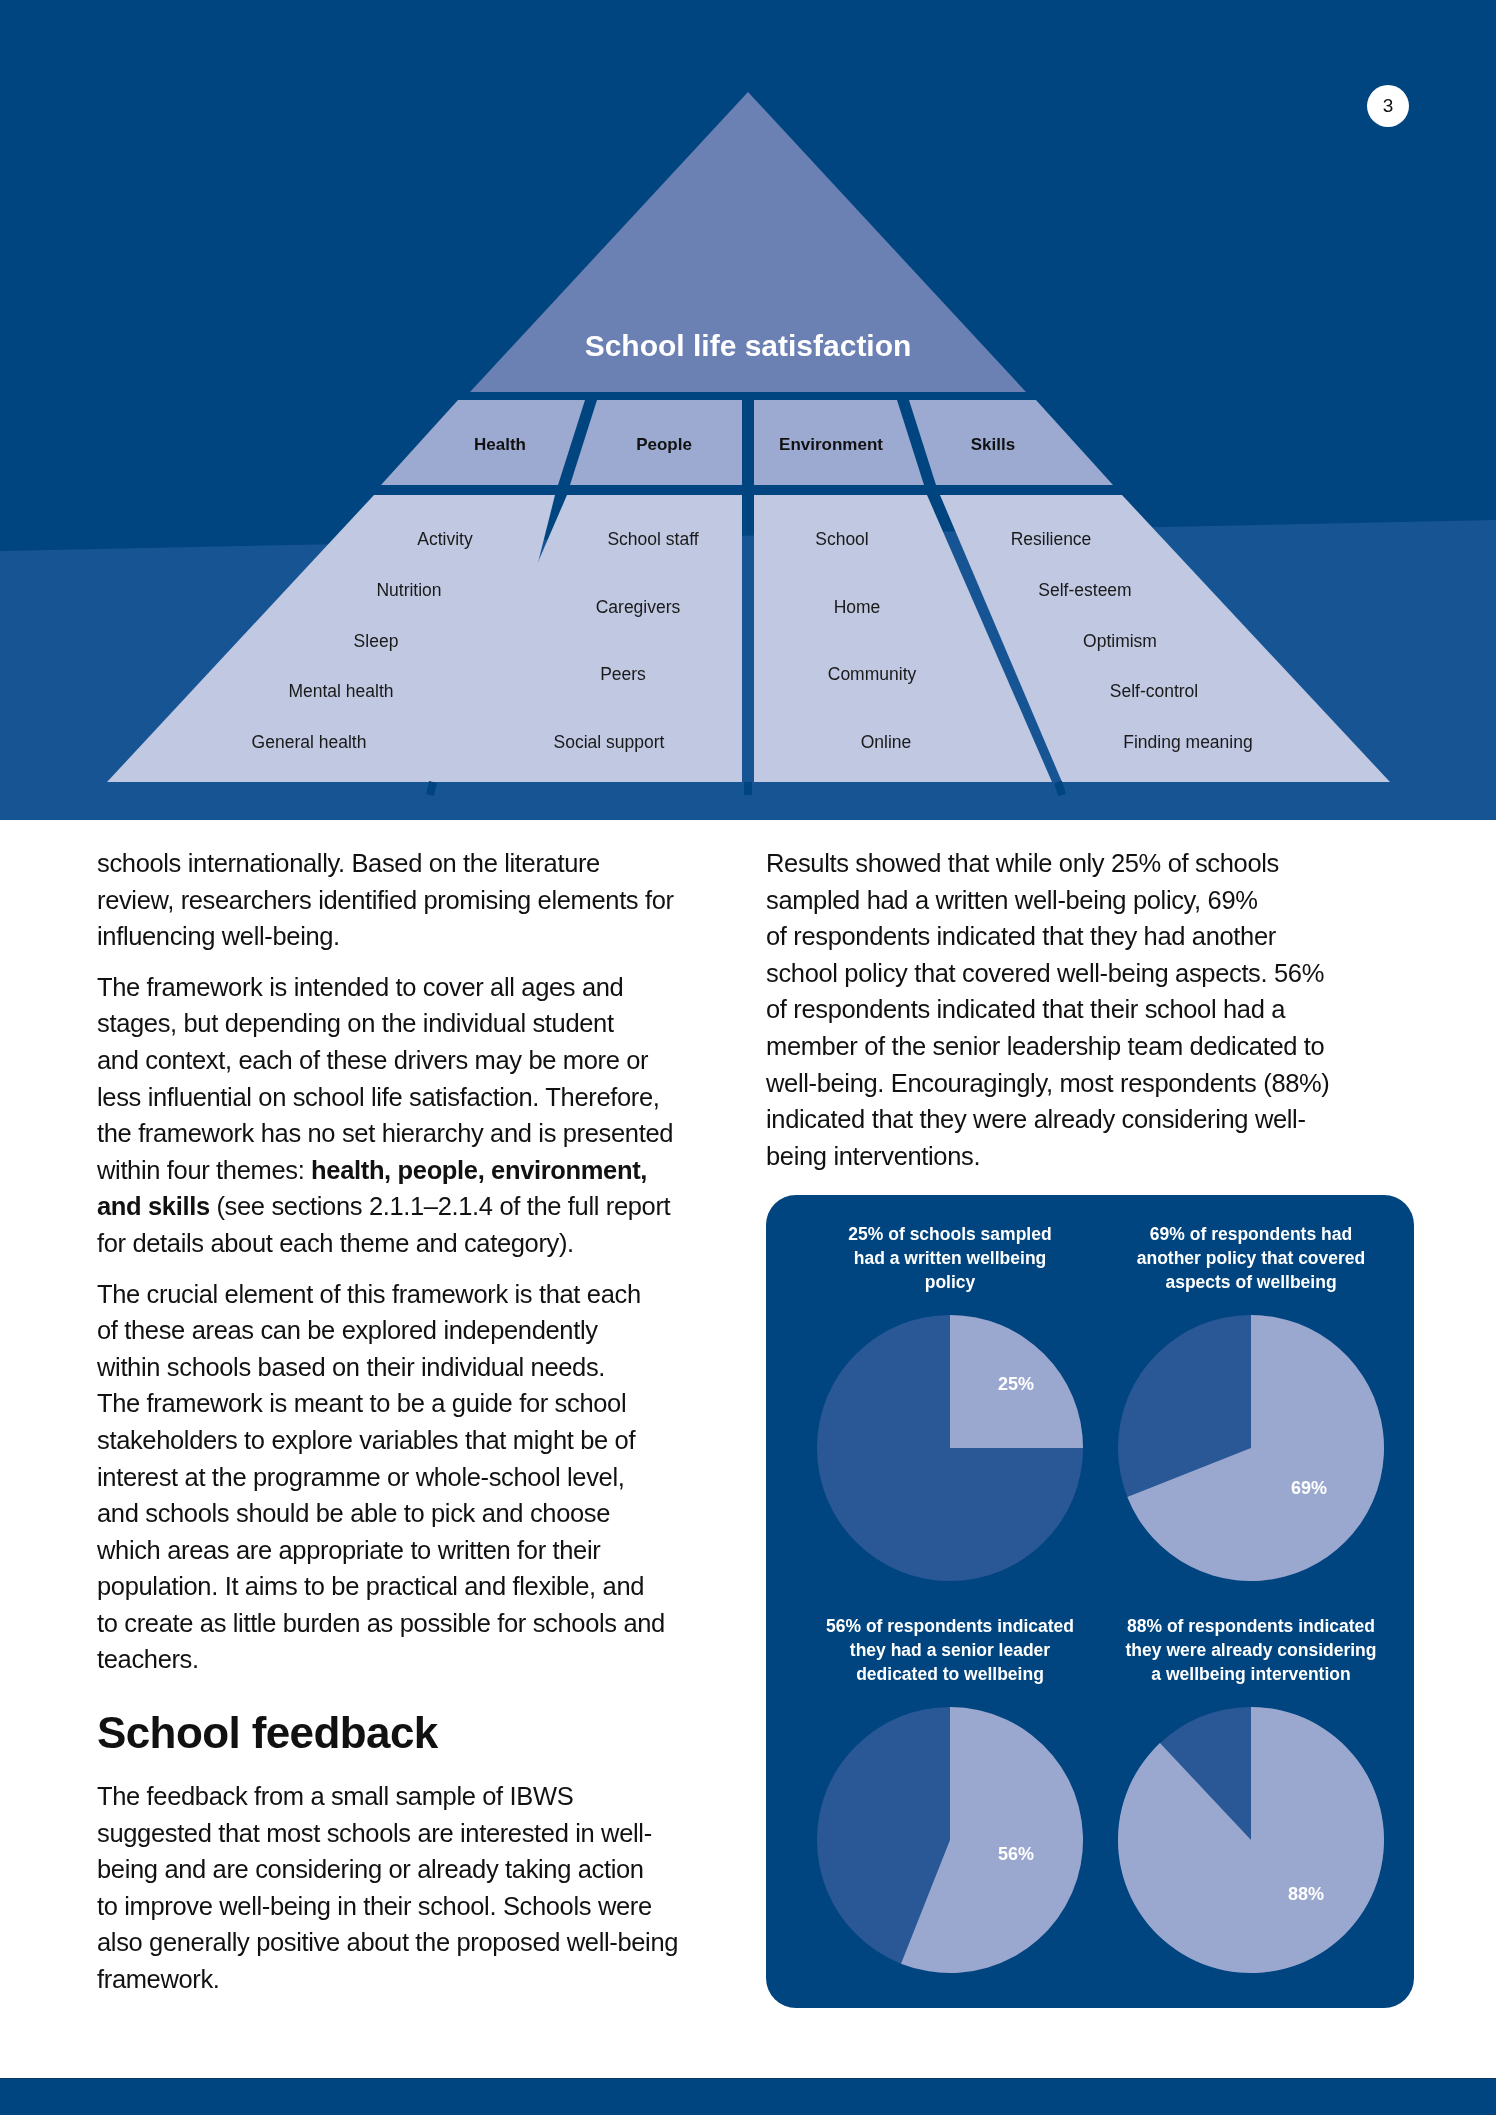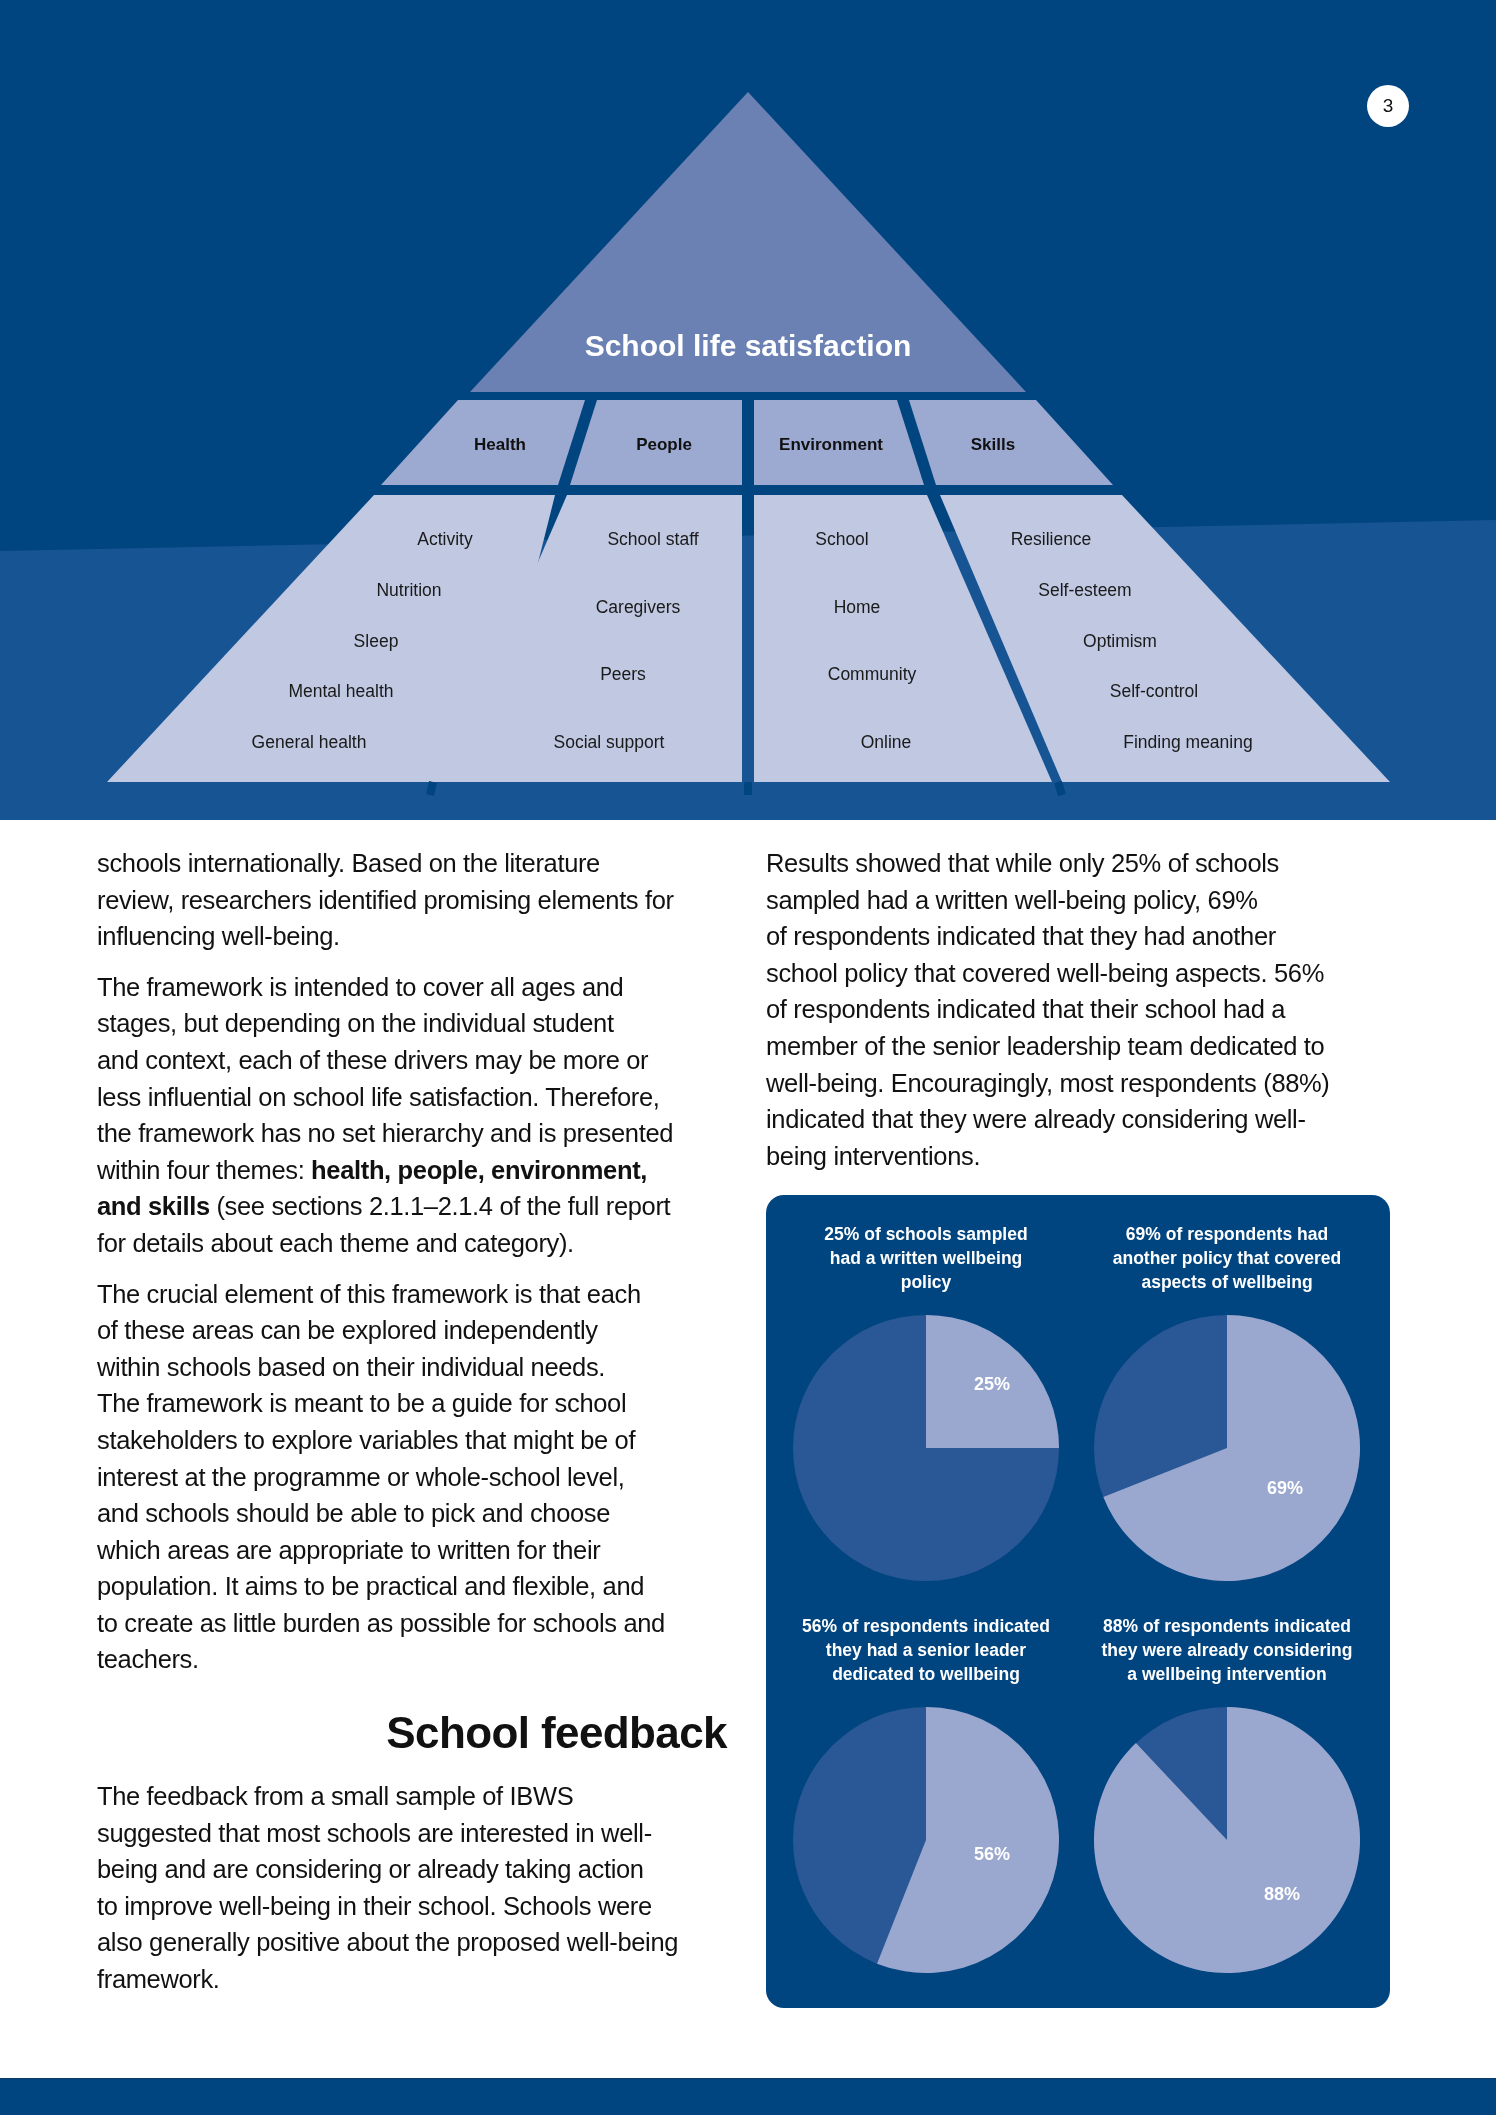--- a/index.html
+++ b/index.html
@@ -6,22 +6,22 @@
   body { width:1496px; height:2115px; position:relative; background:#ffffff; overflow:hidden;
          font-family:"Liberation Sans", sans-serif; color:#111; }
   #hero { position:absolute; left:0; top:0; width:1496px; height:820px; }
   #page-num { position:absolute; left:1367px; top:85px; width:42px; height:42px; border-radius:50%;
               background:#fff; color:#111; font-size:19px; line-height:42px; text-align:center; }
   .col { position:absolute; font-size:25.5px; line-height:36.6px; letter-spacing:-0.35px; }
   .col p { margin:0 0 14px 0; }
   #left-col { left:97px; top:845px; width:630px; }
   #right-col { left:766px; top:845px; width:620px; }
   .ln { display:block; white-space:nowrap; }
-  #section-title { font-size:44px; font-weight:bold; line-height:50px; margin:30px 0 20px 0; letter-spacing:-0.6px;text-align:right; }
-  #pie-panel { position:absolute; left:766px; top:1195px; width:624px; height:813px; background:#00457f; border-radius:18px; }
+  #section-title { font-size:44px; font-weight:bold; line-height:50px; margin:30px 0 20px 0; letter-spacing:-0.6px; }
+  #pie-panel { position:absolute; left:766px; top:1195px; width:624px; height:813px; background:#00457f; border-radius:30px;padding-left:24px; }
   #bottom-bar { position:absolute; left:0; top:2078px; width:1496px; height:37px; background:#00457f; border-top:1px solid #0a3a66; }
   svg text { font-family:"Liberation Sans", sans-serif; }
 </style>
 </head>
 <body>
 
 <svg id="hero" viewBox="0 0 1496 820" xmlns="http://www.w3.org/2000/svg">
   <rect x="0" y="0" width="1496" height="820" fill="#00457f"></rect>
   <polygon points="0,551 1496,520 1496,820 0,820" fill="#175493"></polygon>
 

